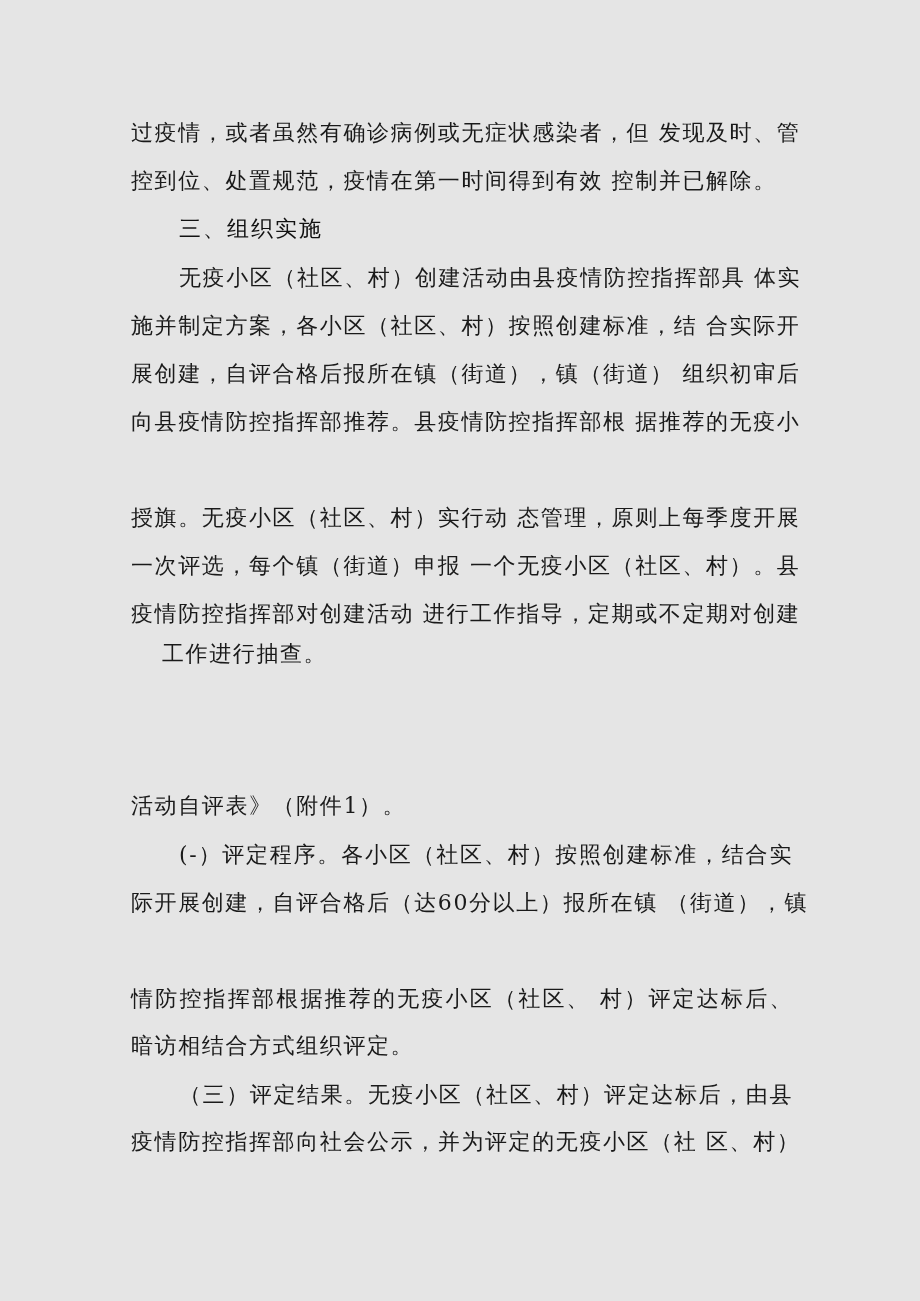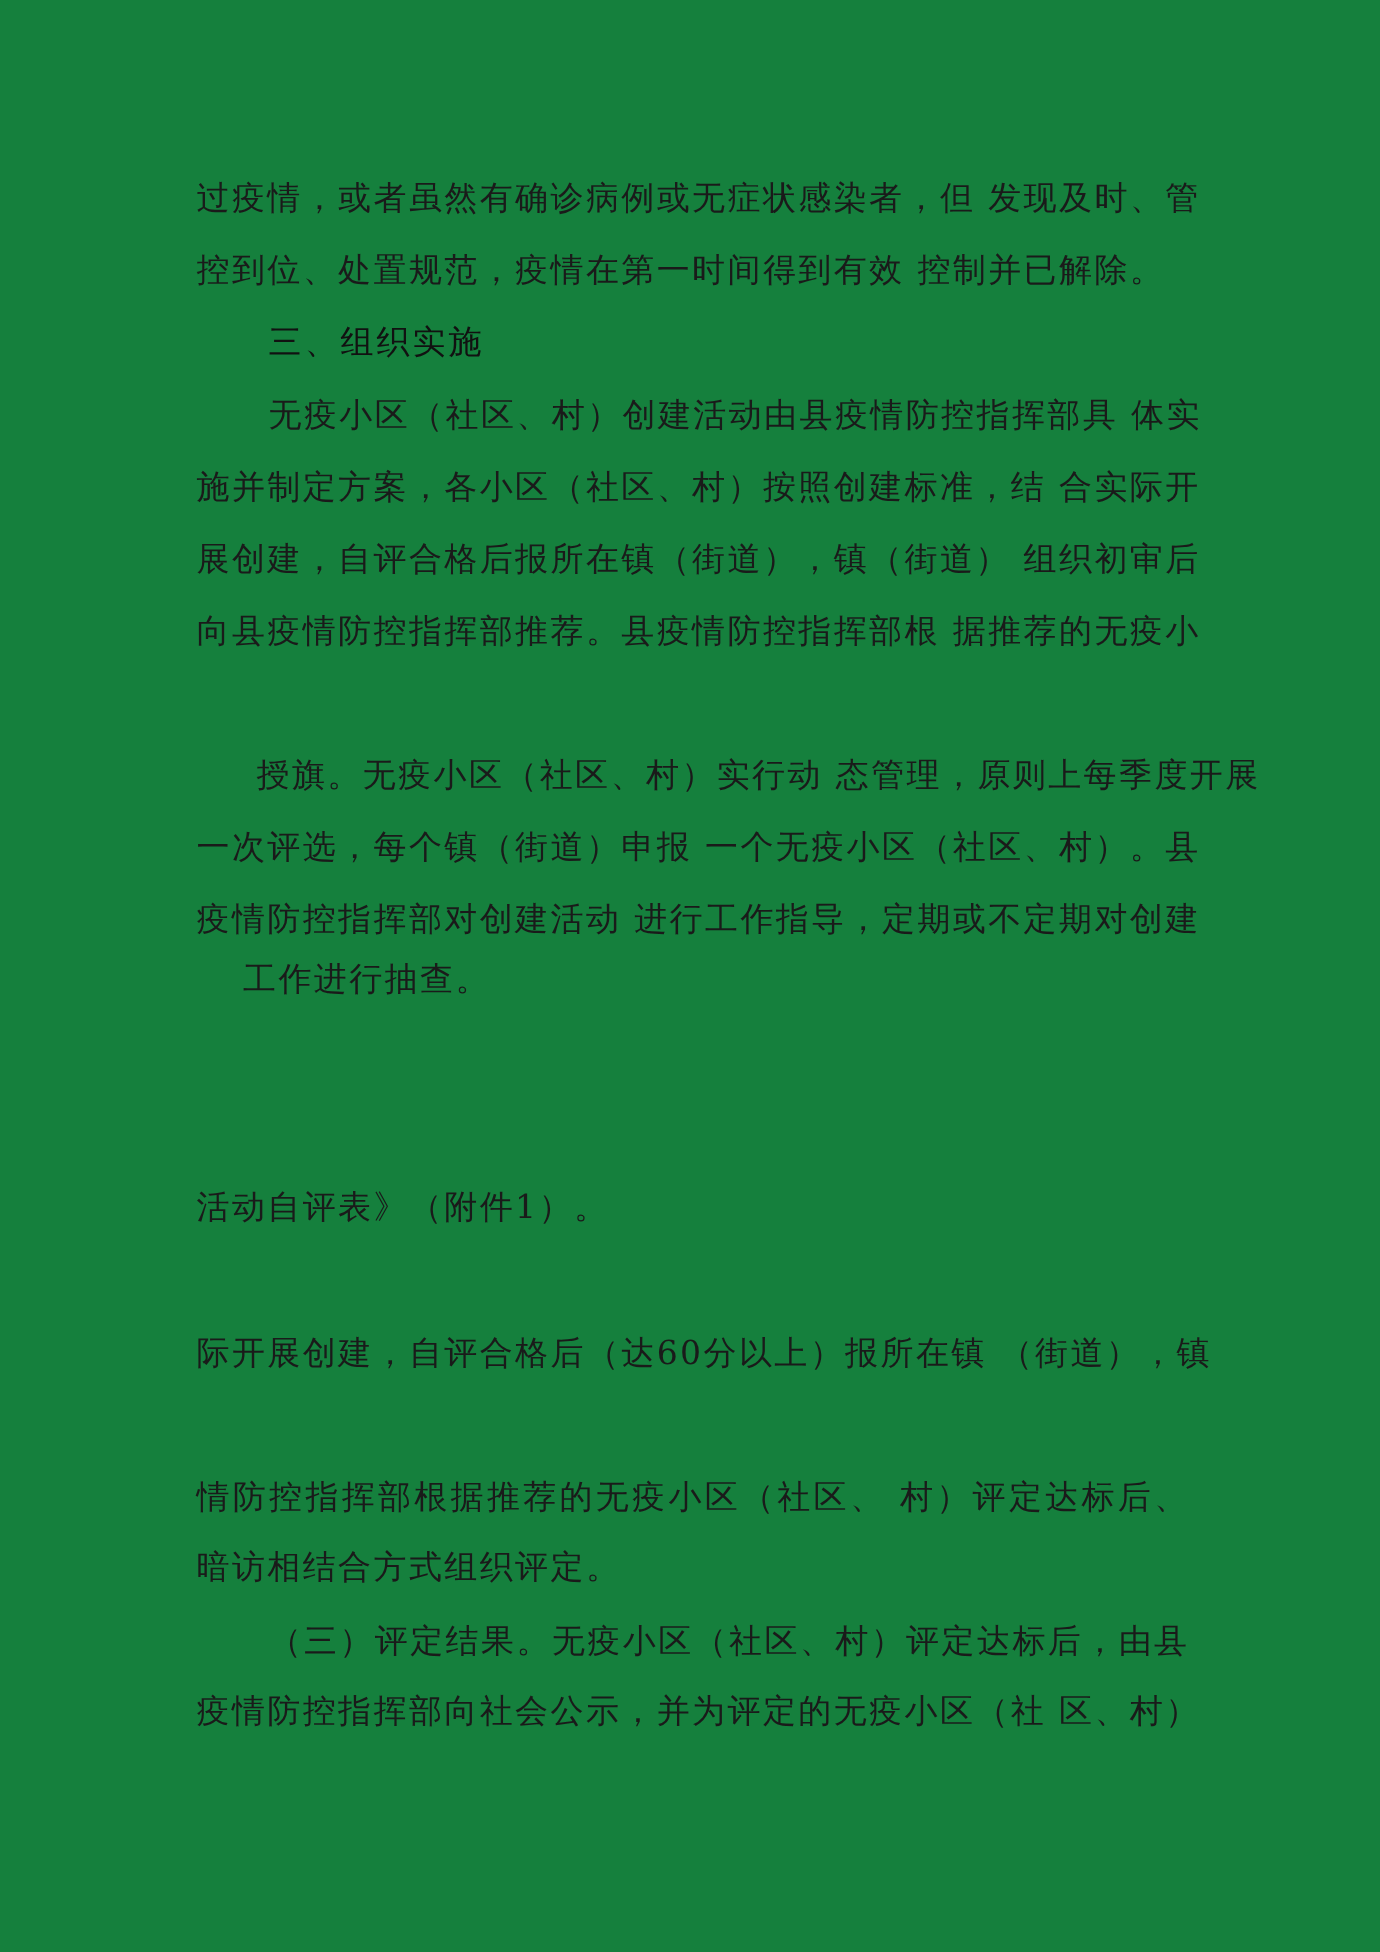--- a/index.html
+++ b/index.html
@@ -14,21 +14,21 @@
     overflow: hidden;
     font-family: "DejaVu Serif", "Liberation Serif", serif;
     color: #1a1a1a;
   }
   .page {
     position: absolute;
     left: 0;
     top: 0;
     width: 920px;
     height: 1301px;
-    background: #15803d;
+    background: #e5e5e5;
   }
   .line {
     position: absolute;
     left: 131px;
     width: 662px;
     height: 48px;
     line-height: 48px;
     font-size: 22px;
     letter-spacing: 1.6px;
     white-space: pre;
@@ -66,28 +66,29 @@
 
   <div class="line" style="top:109px;">过疫情，或者虽然有确诊病例或无症状感染者，但 发现及时、管</div>
   <div class="line last" style="top:157px;">控到位、处置规范，疫情在第一时间得到有效 控制并已解除。</div>
 
   <div class="heading" style="top:205px;">三、组织实施</div>
 
   <div class="line indent" style="top:254px;">无疫小区（社区、村）创建活动由县疫情防控指挥部具 体实</div>
   <div class="line" style="top:302px;">施并制定方案，各小区（社区、村）按照创建标准，结 合实际开</div>
   <div class="line" style="top:350px;">展创建，自评合格后报所在镇（街道），镇（街道） 组织初审后</div>
   <div class="line" style="top:398px;">向县疫情防控指挥部推荐。县疫情防控指挥部根 据推荐的无疫小</div>
-  <div class="line" style="top:494px;margin-left:40px;">授旗。无疫小区（社区、村）实行动 态管理，原则上每季度开展</div>
+  <div class="line" style="top:494px;">授旗。无疫小区（社区、村）实行动 态管理，原则上每季度开展</div>
   <div class="line" style="top:542px;">一次评选，每个镇（街道）申报 一个无疫小区（社区、村）。县</div>
   <div class="line" style="top:590px;">疫情防控指挥部对创建活动 进行工作指导，定期或不定期对创建</div>
   <div class="line last" style="top:630px;margin-left:31px;">工作进行抽查。</div>
 
 
   <div class="line last" style="top:782px;">活动自评表》（附件1）。</div>
 
+  <div class="line indent2" style="top:831px;">(-）评定程序。各小区（社区、村）按照创建标准，结合实</div>
   <div class="line" style="top:879px;">际开展创建，自评合格后（达60分以上）报所在镇 （街道），镇</div>
   <div class="line" style="top:975px;">情防控指挥部根据推荐的无疫小区（社区、 村）评定达标后、</div>
   <div class="line last" style="top:1022px;">暗访相结合方式组织评定。</div>
 
   <div class="line indent2" style="top:1071px;">（三）评定结果。无疫小区（社区、村）评定达标后，由县</div>
   <div class="line" style="top:1118px;">疫情防控指挥部向社会公示，并为评定的无疫小区（社 区、村）</div>
 
 </div>
 
 </body></html>

